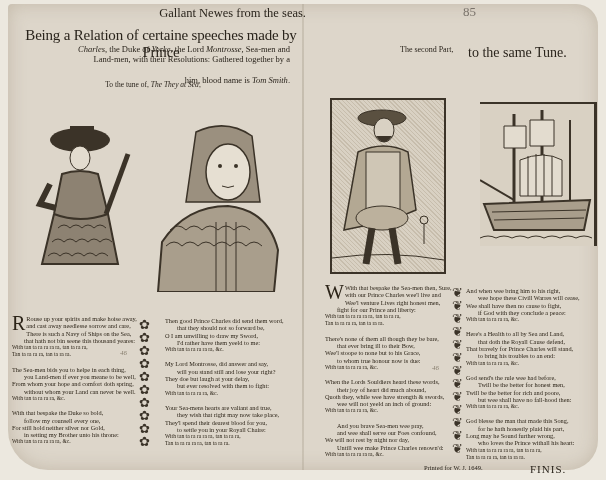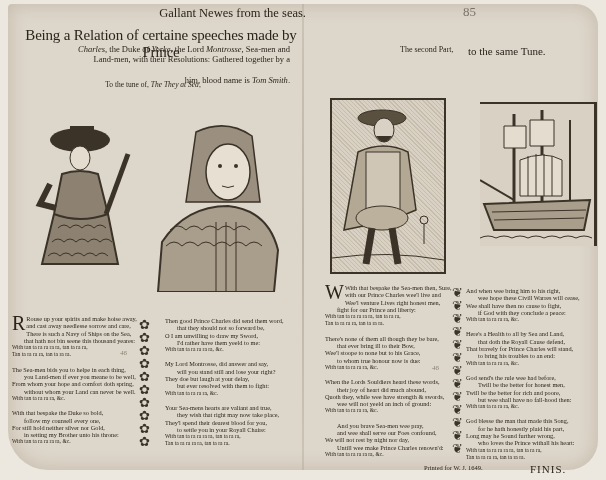--- a/index.html
+++ b/index.html
@@ -6,21 +6,21 @@
   body{width:606px;height:480px;background:#ece8df;overflow:hidden;position:relative;font-family:"Liberation Serif","DejaVu Serif",serif;color:#2a241c;}
   .sheet{position:absolute;left:8px;top:4px;width:590px;height:466px;background:#ddd6ca;border-radius:4px 22px 30px 40px;box-shadow:inset 0 0 18px rgba(120,100,70,.25);}
   .fold{position:absolute;left:302px;top:4px;width:2px;height:466px;background:linear-gradient(to bottom,rgba(150,140,120,.25),rgba(150,140,120,.45),rgba(150,140,120,.25));}
   .ms-num{position:absolute;left:463px;top:4px;font-size:13px;color:#7a736b;}
   .title{position:absolute;left:0;top:6px;width:306px;text-align:right;font-size:12.5px;}
   .headline{position:absolute;left:8px;top:27px;width:306px;text-align:center;font-size:15px;letter-spacing:-.2px;}
   .subhead{position:absolute;left:70px;top:44px;width:220px;text-align:right;font-size:8.5px;line-height:10.3px;}
   .subhead i{font-style:italic;}
   .tune{position:absolute;left:0;top:80px;width:306px;text-align:center;font-size:7.5px;}
   .second{position:absolute;left:400px;top:45px;font-size:8px;}
-  .second2{position:absolute;left:468px;top:45px;font-size:11px;}
+  .second2{position:absolute;left:468px;top:45px;font-size:14px;}
 
   .woodcut{position:absolute;}
   .wc-frame{border:2px solid #3b3328;background:repeating-linear-gradient(45deg,#d9d1c3 0 2px,#c7bdac 2px 3px);}
 
   .verse-col{position:absolute;font-size:6.3px;line-height:7.3px;font-family:"Liberation Serif","DejaVu Serif",serif;color:#2c2418;}
   .stanza{margin-bottom:7px;}
   .stanza .l{white-space:nowrap;}
   .stanza .ind{padding-left:12px;}
   .stanza .ch{font-size:5.6px;}
   .dropcap{float:left;font-size:20px;line-height:16px;margin-right:1px;}

